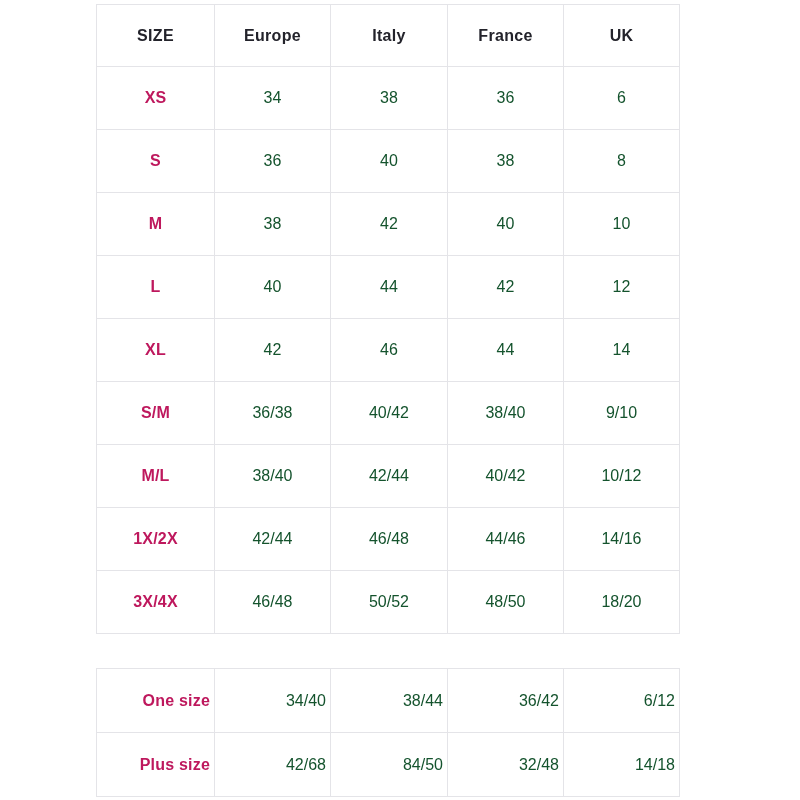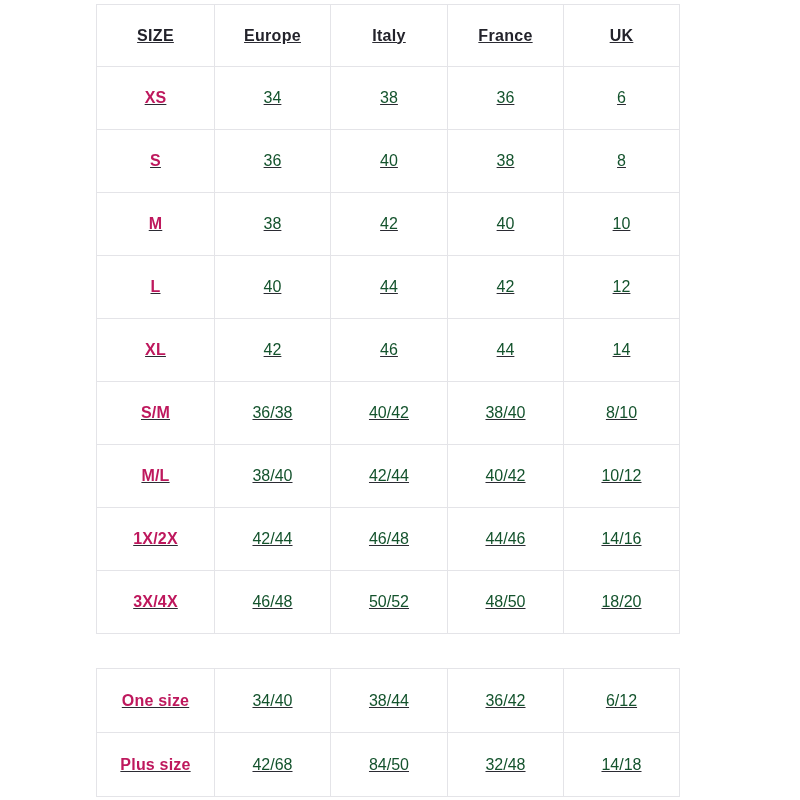--- a/index.html
+++ b/index.html
@@ -17,21 +17,20 @@
   .page {
     position: relative;
     width: 800px;
     height: 800px;
     box-sizing: border-box;
   }
   .table-wrap {
     position: absolute;
     left: 96px;
     width: 583px;
-    text-decoration: underline;
   }
   #main-table-wrap { top: 4px; }
   #secondary-table-wrap { top: 668px; }
 
   table.size-table {
     width: 100%;
     border-collapse: collapse;
     table-layout: fixed;
   }
   table.size-table td {
@@ -55,21 +54,21 @@
     color: #be185d;
     letter-spacing: 0.2px;
   }
   table.size-table thead td {
     font-weight: bold;
     font-size: 16px;
     color: #23232b;
     letter-spacing: 0.3px;
     height: 61px;
   }
-  #secondary-table td { height: 63px; }
+  #secondary-table td { height: 63px; text-align: right; }
   #secondary-table td.lbl { font-size: 16px; }
 </style>
 </head>
 <body>
 
 <div class="page">
 
   <div class="table-wrap" id="main-table-wrap">
     <table class="size-table" id="main-table">
       <colgroup>
@@ -122,21 +121,21 @@
           <td>42</td>
           <td>46</td>
           <td>44</td>
           <td>14</td>
         </tr>
         <tr>
           <td class="lbl">S/M</td>
           <td>36/38</td>
           <td>40/42</td>
           <td>38/40</td>
-          <td>8/10</td>
+          <td>9/10</td>
         </tr>
         <tr>
           <td class="lbl">M/L</td>
           <td>38/40</td>
           <td>42/44</td>
           <td>40/42</td>
           <td>10/12</td>
         </tr>
         <tr>
           <td class="lbl">1X/2X</td>

